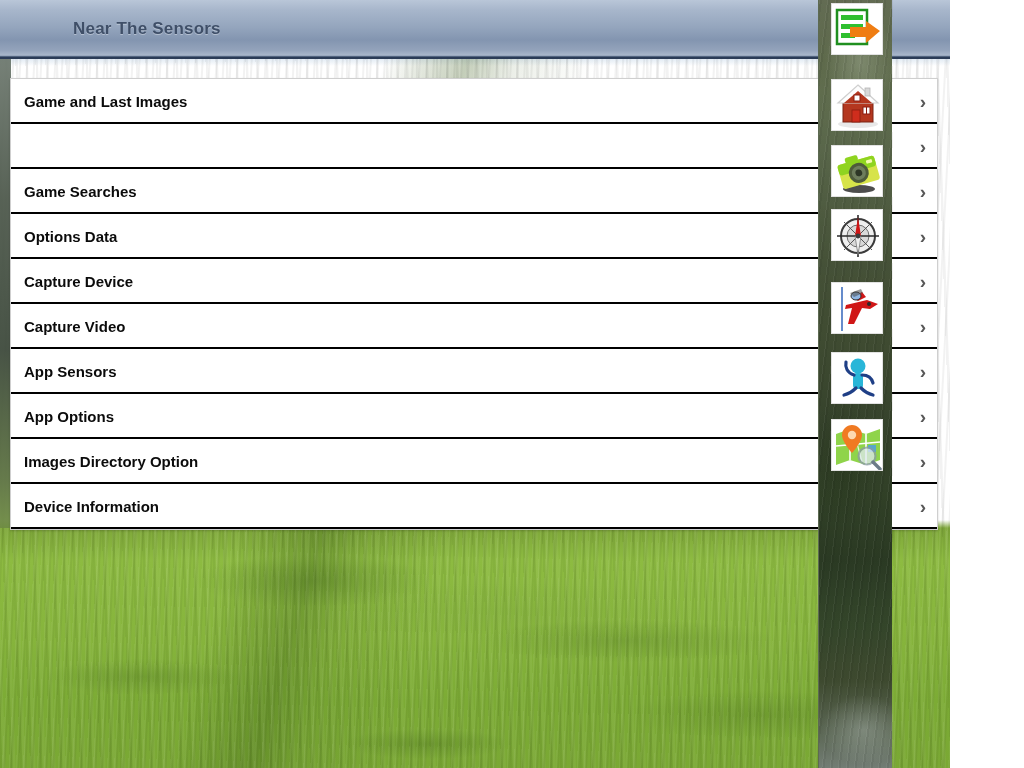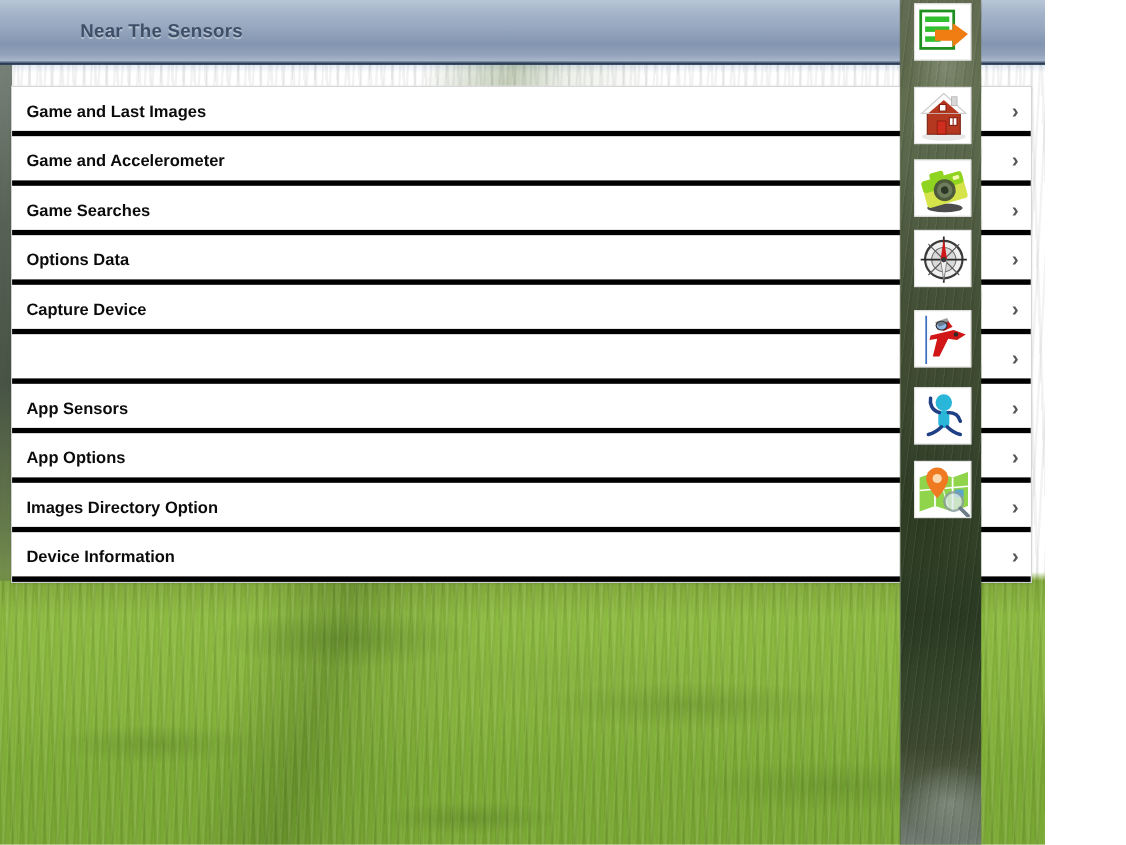--- a/index.html
+++ b/index.html
@@ -100,21 +100,21 @@
     left: 10px;
     top: 78px;
     width: 928px;
     background: #ffffff;
     border: 1px solid #cfcfcf;
     box-shadow: 0 1px 2px rgba(0,0,0,0.18);
   }
   .menu-row {
     position: relative;
     height: 45px;
-    border-bottom: 5px solid #000000;
+    border-bottom: 2px solid #000000;
     background: #ffffff;
     cursor: pointer;
   }
   .menu-row:last-child { border-bottom: none; }
   .menu-row .row-label {
     position: absolute;
     left: 13px;
     top: 0;
     line-height: 45px;
     font-size: 15px;
@@ -203,36 +203,36 @@
   <div class="titlebar">
     <div class="titlebar-text">Near The Sensors</div>
   </div>
 
   <div class="menu-list" id="menu-list">
     <div class="menu-row">
         <span class="row-label">Game and Last Images</span>
         <span class="chev">›</span>
       </div>
       <div class="menu-row">
-        <span class="row-label">Game and Accelerometer</span>
         <span class="chev">›</span>
       </div>
       <div class="menu-row">
         <span class="row-label">Game Searches</span>
         <span class="chev">›</span>
       </div>
       <div class="menu-row">
         <span class="row-label">Options Data</span>
         <span class="chev">›</span>
       </div>
       <div class="menu-row">
         <span class="row-label">Capture Device</span>
         <span class="chev">›</span>
       </div>
       <div class="menu-row">
+        <span class="row-label">Capture Video</span>
         <span class="chev">›</span>
       </div>
       <div class="menu-row">
         <span class="row-label">App Sensors</span>
         <span class="chev">›</span>
       </div>
       <div class="menu-row">
         <span class="row-label">App Options</span>
         <span class="chev">›</span>
       </div>

